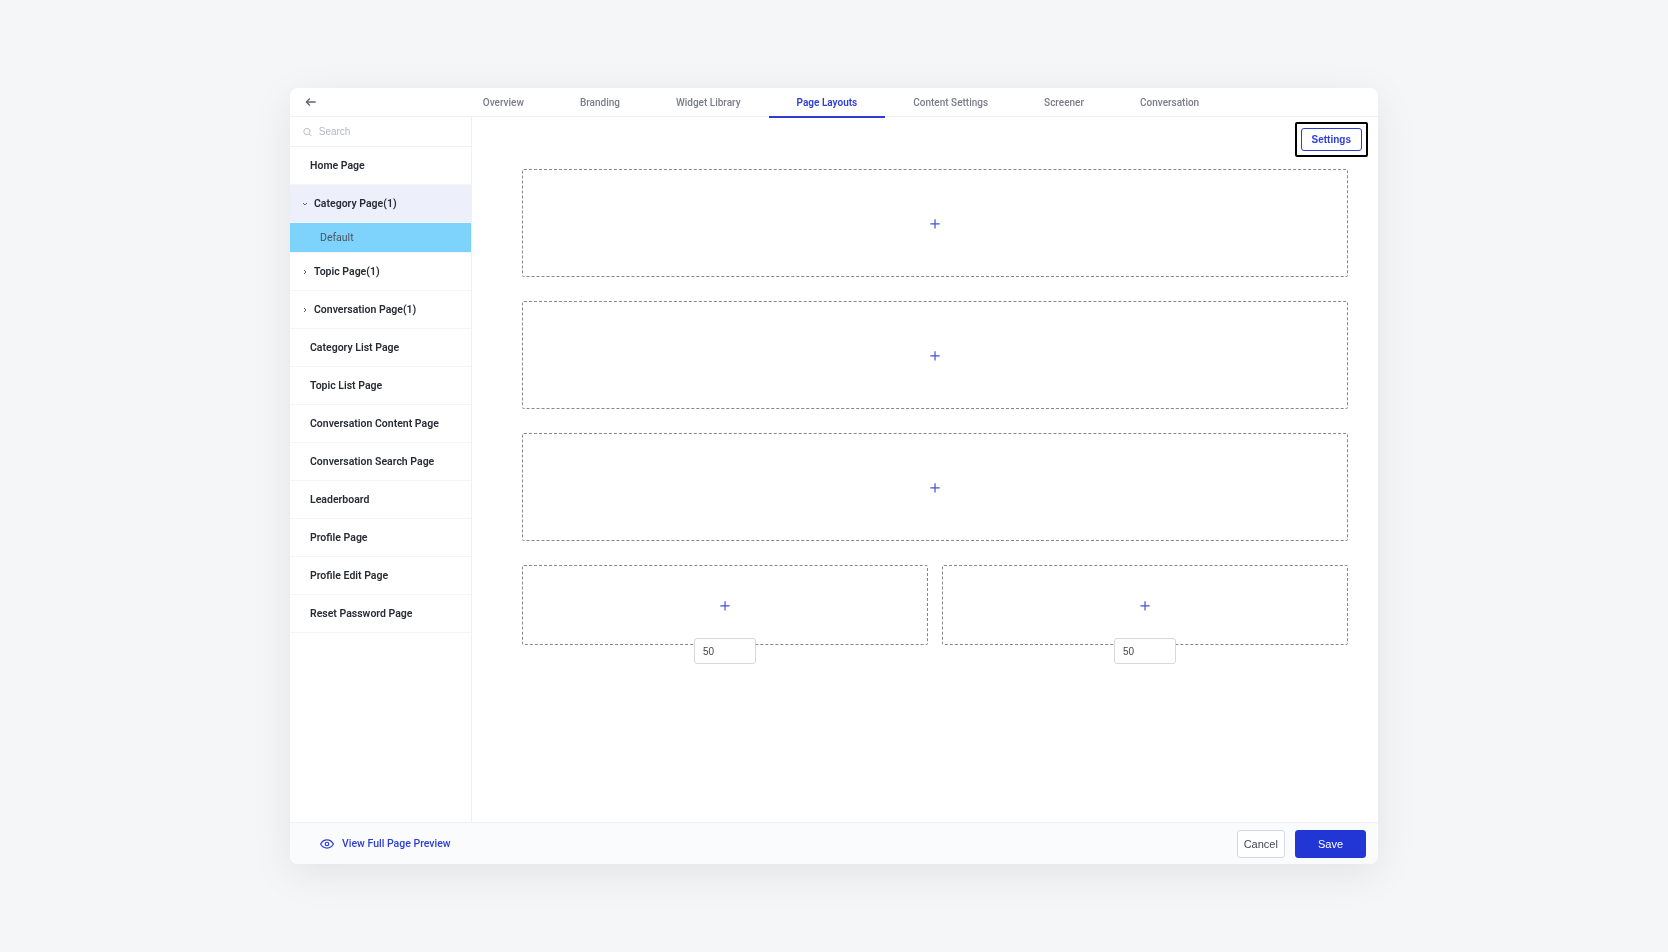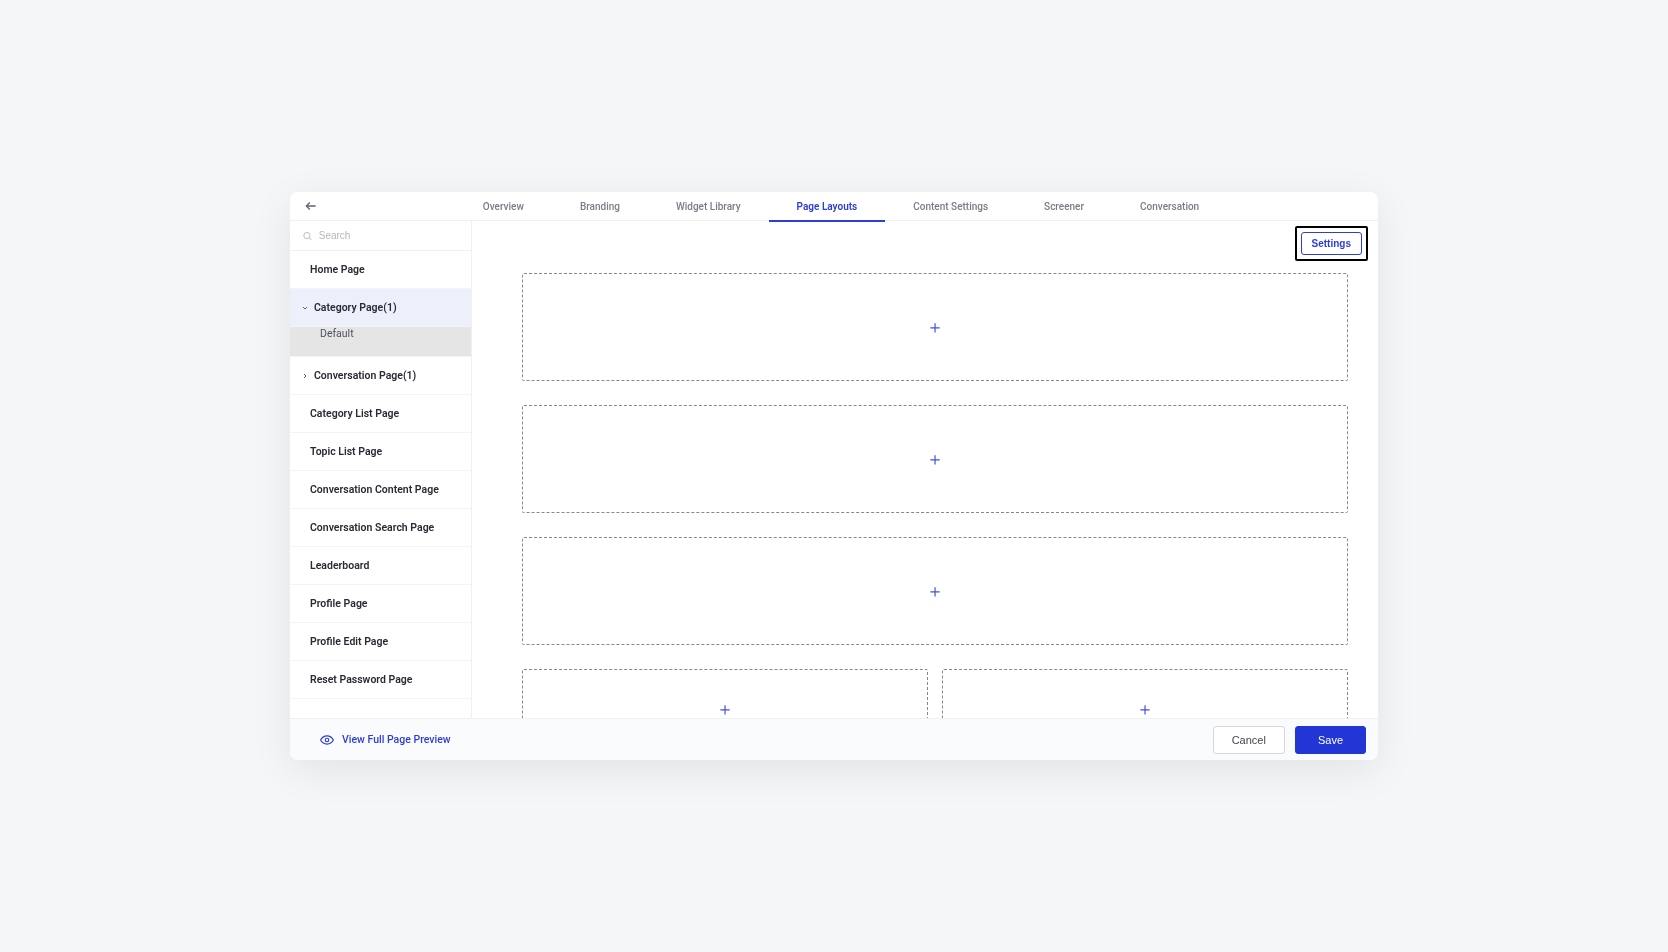--- a/index.html
+++ b/index.html
@@ -11,21 +11,21 @@
       font-family: -apple-system, BlinkMacSystemFont, "Segoe UI", Roboto, Helvetica, Arial, sans-serif;
       background: #f5f6f8;
       width: 1668px;
       height: 952px;
       display: flex;
       align-items: center;
       justify-content: center;
     }
     .app-window {
       width: 1088px;
-      height: 568px;
+      height: 776px;
       background: #fff;
       border-radius: 8px;
       box-shadow: 0 10px 40px rgba(0,0,0,0.08);
       display: flex;
       flex-direction: column;
       overflow: hidden;
       position: relative;
     }
     .top-bar {
       height: 29px;
@@ -125,24 +125,24 @@
       justify-content: center;
       color: #606270;
     }
     .nav-item.selected-parent {
       background: #edf0fb;
     }
     .nav-sub {
       padding-left: 30px;
       height: 30px;
       display: flex;
-      align-items: flex-start;
+      align-items: center;
       font-size: 10.5px;
       color: #50525e;
-      background: #e5e5e5;
+      background: #7dd3fc;
       border-bottom: 1px solid #f3f4f6;
       cursor: pointer;
     }
     .nav-item.multi {
       height: 38px;
       white-space: normal;
     }
     .main-area {
       flex: 1;
       position: relative;
@@ -224,21 +224,21 @@
       gap: 8px;
       color: #2d3ed4;
       font-size: 10.5px;
       font-weight: 500;
       cursor: pointer;
     }
     .footer-spacer { flex: 1; }
     .btn {
       font-size: 11px;
       font-weight: 500;
-      padding: 7px 18px;
+      padding: 7px 6px;
       border-radius: 3px;
       cursor: pointer;
       margin-left: 10px;
     }
     .btn-cancel {
       background: #fff;
       border: 1px solid #d6d8de;
       color: #444650;
     }
     .btn-save {
@@ -305,20 +305,28 @@
               <svg width="8" height="8" viewBox="0 0 24 24" fill="none" stroke="currentColor" stroke-width="3">
                 <polyline points="6 9 12 15 18 9"></polyline>
               </svg>
             </span>
           <span>Category Page(1)</span>
         </div>
         <div class="nav-sub">
             <span>Default</span>
           </div>
 
+        <div class="nav-item parent">
+          <span class="chev">
+              <svg width="8" height="8" viewBox="0 0 24 24" fill="none" stroke="currentColor" stroke-width="3">
+                <polyline points="9 6 15 12 9 18"></polyline>
+              </svg>
+            </span>
+          <span>Topic Page(1)</span>
+        </div>
 
         <div class="nav-item parent">
           <span class="chev">
               <svg width="8" height="8" viewBox="0 0 24 24" fill="none" stroke="currentColor" stroke-width="3">
                 <polyline points="9 6 15 12 9 18"></polyline>
               </svg>
             </span>
           <span>Conversation Page(1)</span>
         </div>
 

